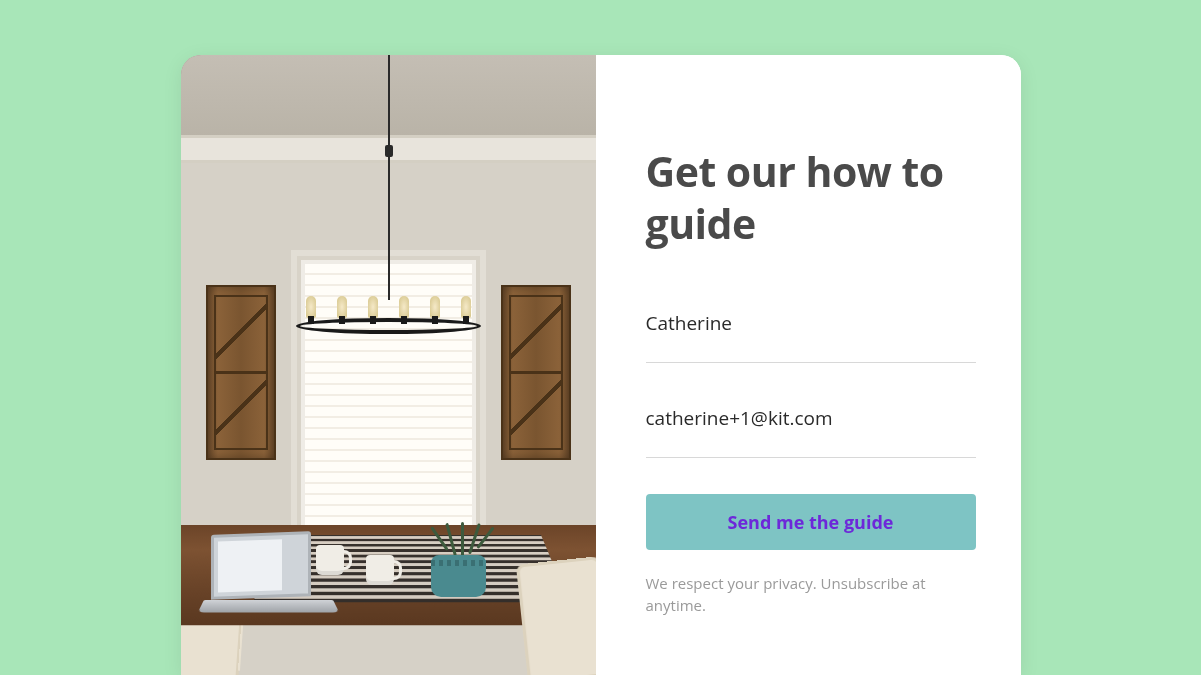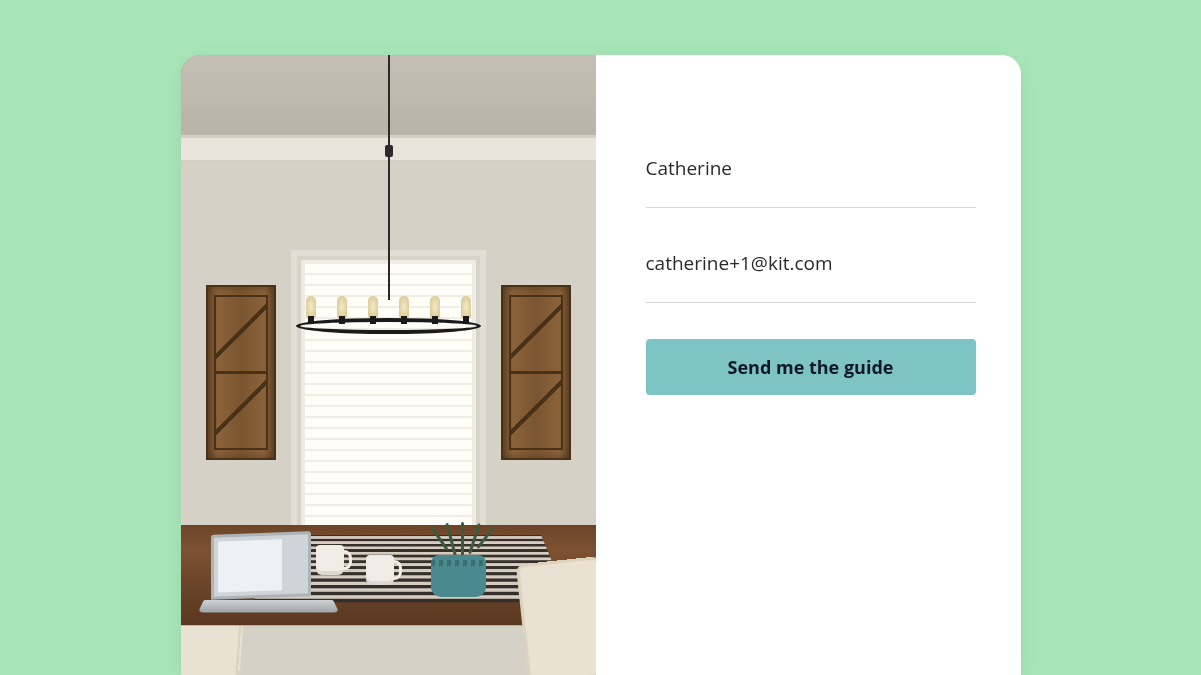--- a/index.html
+++ b/index.html
@@ -348,21 +348,21 @@
       font-family: inherit;
       background: transparent;
       margin-bottom: 32px;
       outline: none;
     }
     .field::placeholder { color: #888; }
     
     .submit-btn {
       width: 100%;
       background: #7ec4c4;
-      color: #0f172a;
+      color: #6d28d9;
       border: none;
       padding: 16px;
       font-size: 18px;
       font-weight: 700;
       border-radius: 4px;
       cursor: pointer;
       font-family: inherit;
       margin-top: 4px;
       margin-bottom: 22px;
     }
@@ -423,22 +423,24 @@
     </div>
     <div class="planter"></div>
     <div class="chair chair-right">
         <div class="chair-back">
           <div class="chair-slats"></div>
         </div>
       </div>
   </div>
 
   <div class="form-side">
+    <h1 class="headline">Get our how to guide</h1>
 
     <input type="text" class="field" value="Catherine" style="">
 
     <input type="email" class="field" value="catherine+1@kit.com" style="">
 
     <button class="submit-btn">Send me the guide</button>
 
+    <p class="privacy">We respect your privacy. Unsubscribe at anytime.</p>
   </div>
 
 </div>
 
 </body></html>

